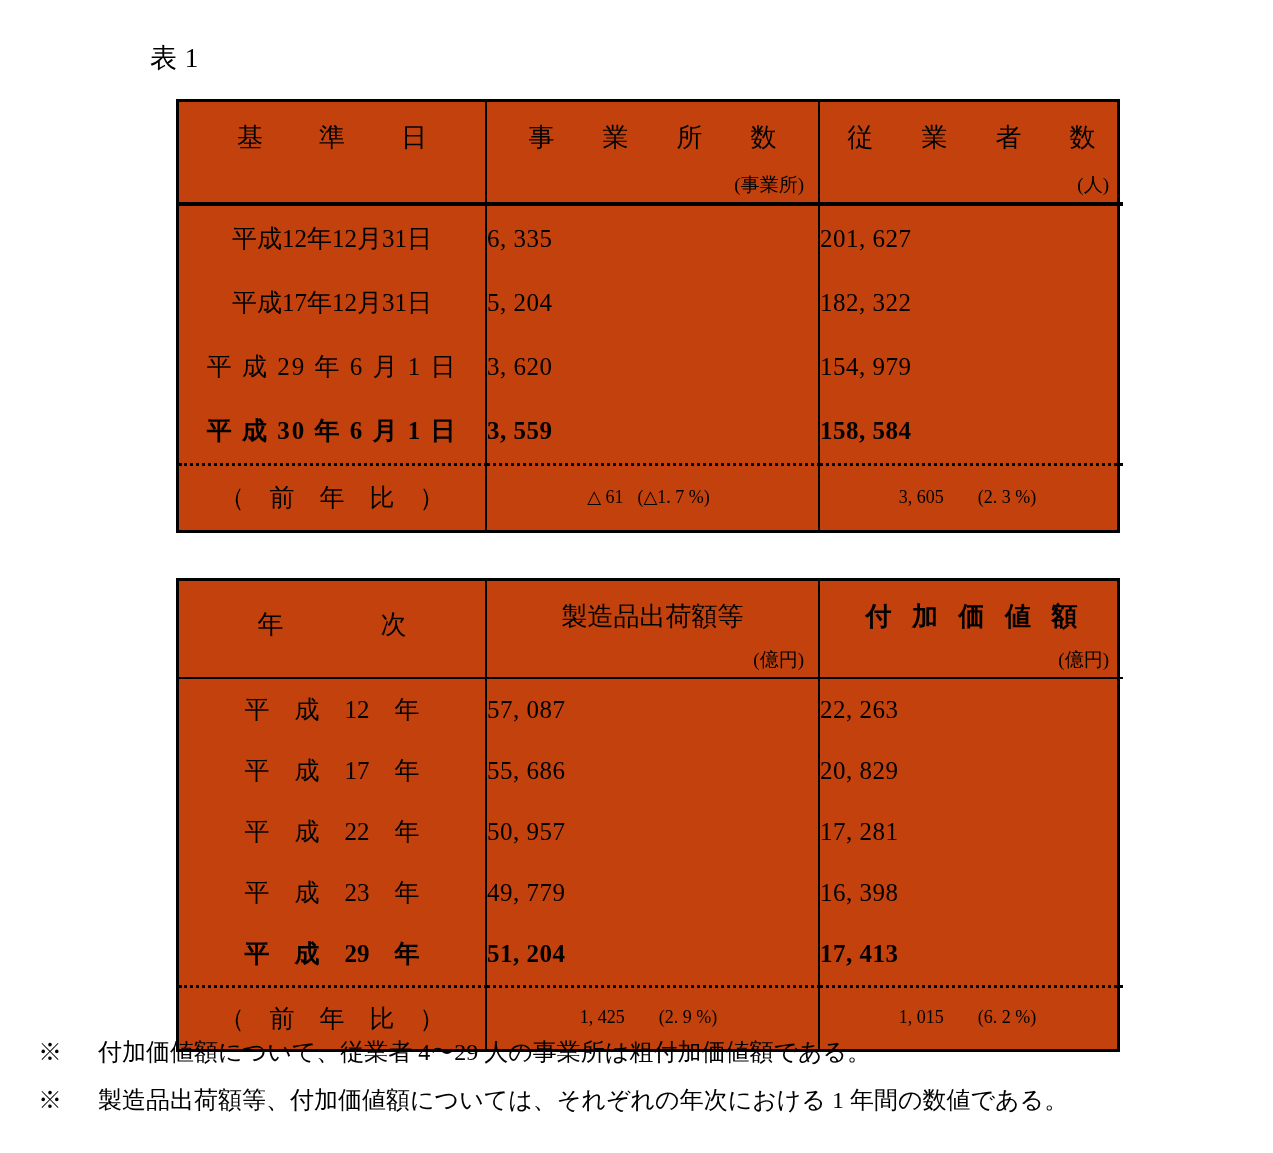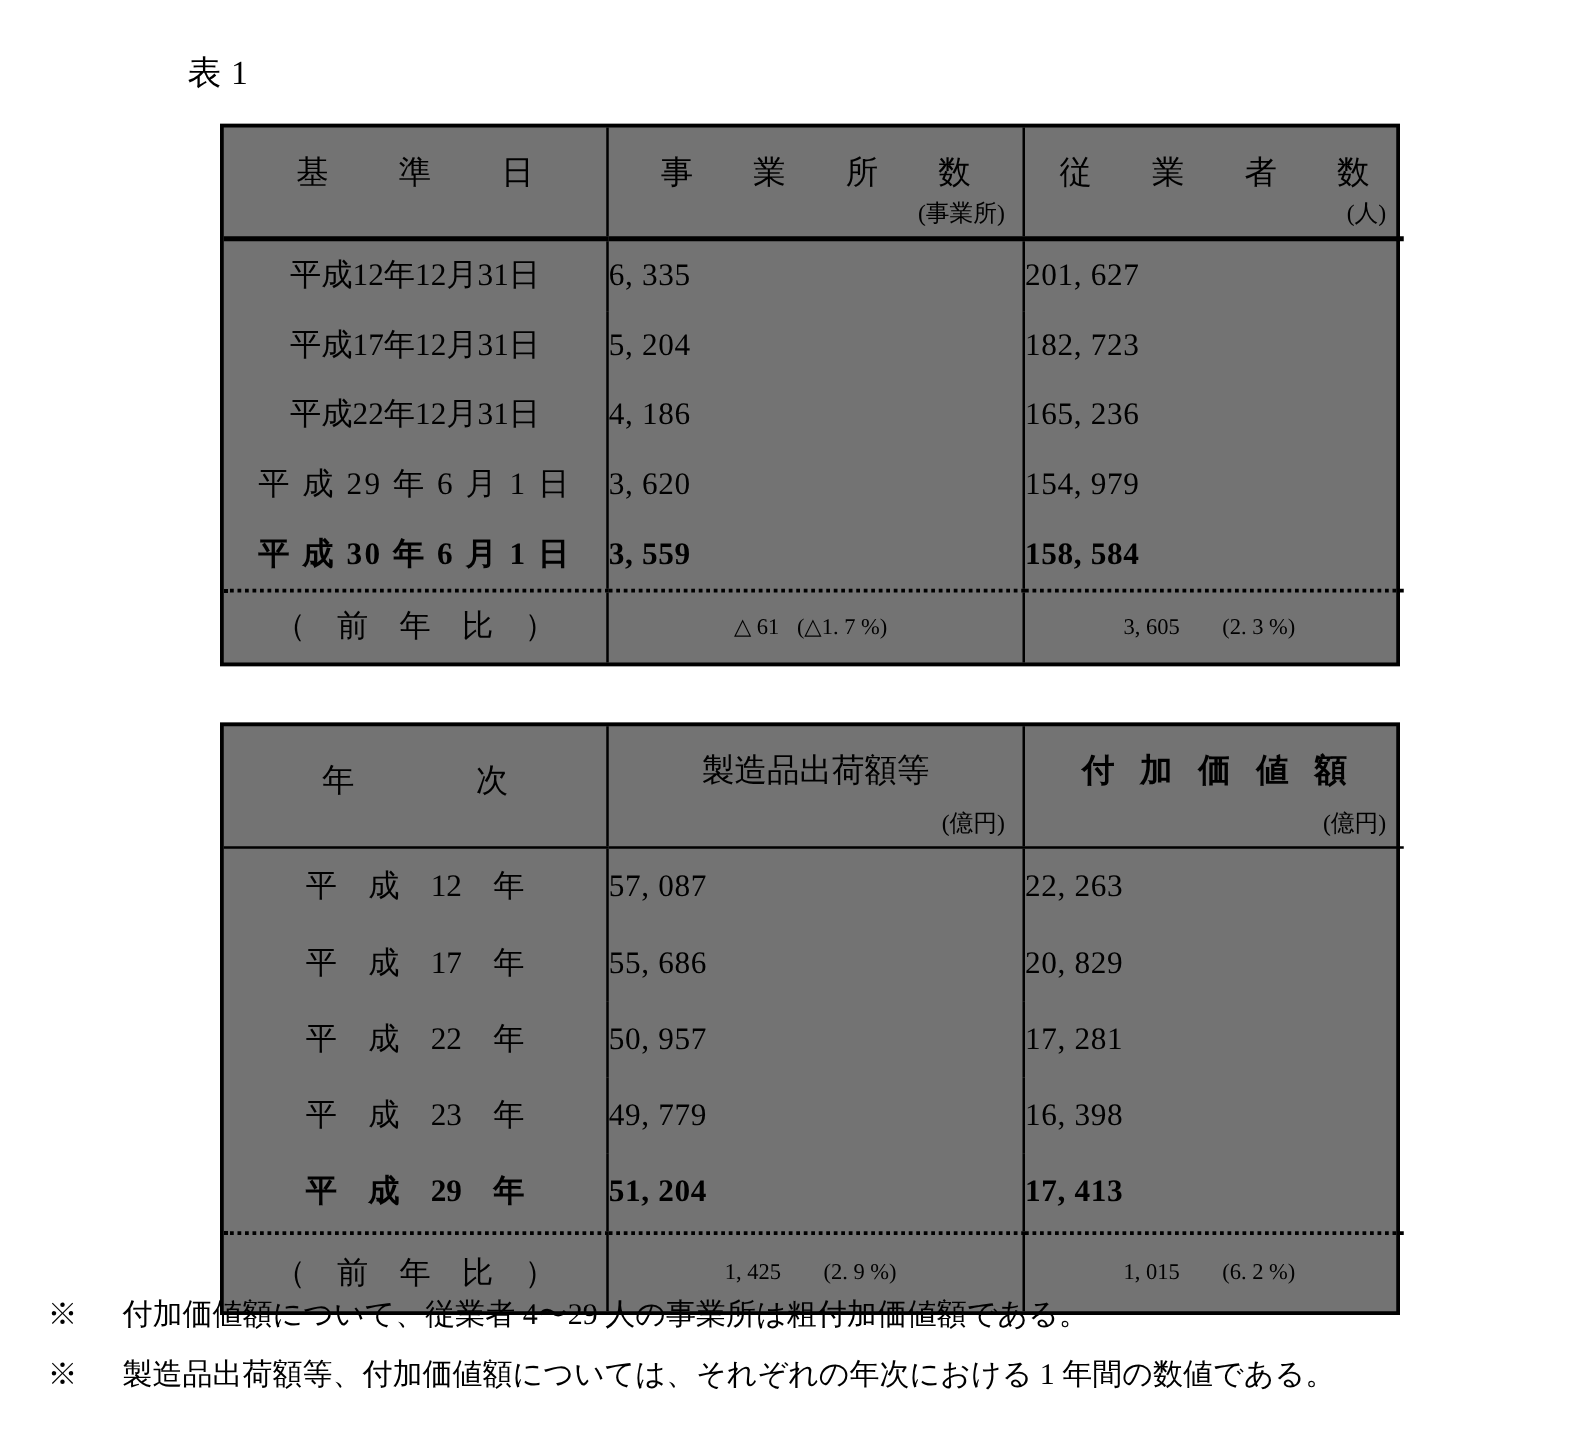--- a/index.html
+++ b/index.html
@@ -24,21 +24,21 @@
     font-size: 27px;
     line-height: 1;
     letter-spacing: 0.5px;
     white-space: nowrap;
   }
 
   
   .tbl-wrap {
     position: absolute;
     border: 3px solid #000;
-    background: #737373;
+    background: #c2410c;
     box-sizing: border-box;
   }
   #table1-wrap {
     left: 176px;
     top: 99px;
     width: 944px;
     height: 434px;
   }
   #table2-wrap {
     left: 176px;
@@ -215,32 +215,21 @@
         </td>
       </tr>
       <tr class="data-row">
         <td>
           <span class="lbl sp1">平成17年12月31日</span>
         </td>
         <td class="vsep-l">
           <span class="num shift-l">5, 204</span>
         </td>
         <td class="vsep-l">
-          <span class="num shift-l2">182, 723</span>
-        </td>
-      </tr>
-      <tr class="data-row">
-        <td>
-          <span class="lbl sp1">平成22年12月31日</span>
-        </td>
-        <td class="vsep-l">
-          <span class="num shift-l">4, 186</span>
-        </td>
-        <td class="vsep-l">
-          <span class="num shift-l2">165, 236</span>
+          <span class="num shift-l2">182, 322</span>
         </td>
       </tr>
       <tr class="data-row">
         <td>
           <span class="lbl sp2">平 成 29 年 6 月 1 日</span>
         </td>
         <td class="vsep-l">
           <span class="num shift-l">3, 620</span>
         </td>
         <td class="vsep-l">

